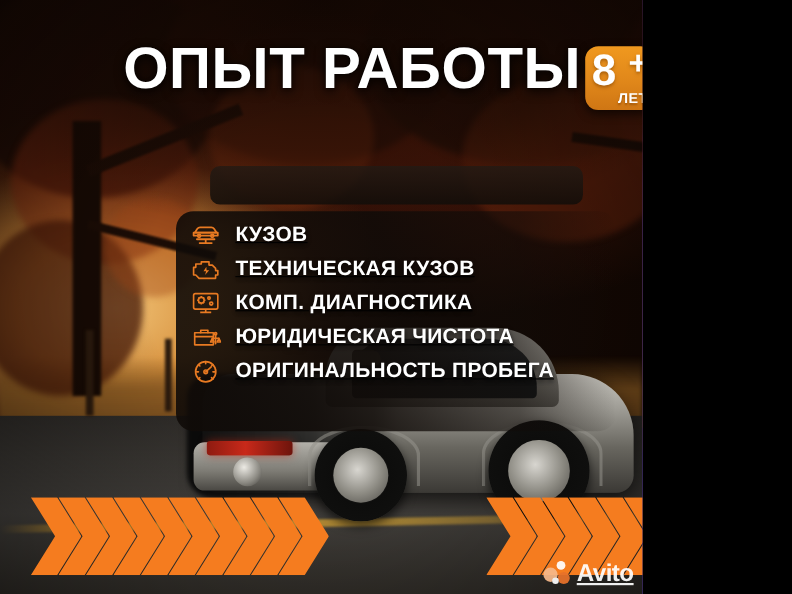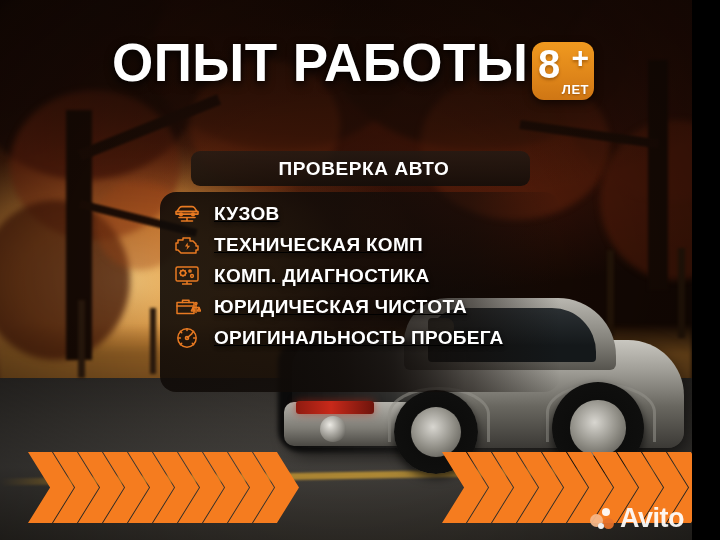--- a/index.html
+++ b/index.html
@@ -1,17 +1,17 @@
 <!DOCTYPE html>
 <html><head>
 <meta charset="utf-8">
 <style>
   html,body{margin:0;padding:0;background:#000;}
   #stage{
-    position:relative;width:692px;height:540px;overflow:hidden;
+    position:relative;width:584px;height:540px;overflow:hidden;
     font-family:"Liberation Sans","DejaVu Sans",sans-serif;
     background:#8b5cf6;
   }
   
   .bg{position:absolute;inset:0;}
   .sky{
     position:absolute;left:0;top:0;width:100%;height:72%;
     background:
       radial-gradient(ellipse 55% 60% at 18% 72%, #f0c276 0%, #d8923f 28%, rgba(150,70,25,.35) 60%, rgba(0,0,0,0) 80%),
       radial-gradient(ellipse 70% 55% at 60% 20%, rgba(120,35,12,.85) 0%, rgba(40,12,6,.9) 60%, #140803 100%),
@@ -158,21 +158,21 @@
     clip-path:polygon(0% 0%,52% 0%,100% 50%,52% 100%,0% 100%,48% 50%);
   }
   
   .avito{position:absolute;right:8px;bottom:8px;display:flex;align-items:center;opacity:.93;}
   .avito-dots{position:relative;width:26px;height:22px;margin-right:4px;}
   .avito-dots i{position:absolute;border-radius:50%;display:block;}
   .d1{left:0;top:6px;width:13px;height:13px;background:#f7b98a;}
   .d2{left:12px;top:0;width:8px;height:8px;background:#fff;}
   .d3{left:13px;top:10px;width:11px;height:11px;background:#e8722a;}
   .d4{left:8px;top:15px;width:6px;height:6px;background:#fff;}
-  .avito-word{font-size:27px;font-weight:700;color:#fff;line-height:1;letter-spacing:-.5px;}
+  .avito-word{font-size:22px;font-weight:700;color:#fff;line-height:1;letter-spacing:-.5px;text-decoration:underline;}
 </style>
 </head>
 <body>
 
 <div id="stage">
 
   <div class="bg">
     <div class="sky"></div>
     <div class="grass"></div>
     <div class="road"></div>
@@ -224,21 +224,20 @@
 
   <div class="headline">ОПЫТ РАБОТЫ</div>
 
   <div class="badge">
     <span class="badge-num">8</span>
     <span class="badge-plus">+</span>
     <span class="badge-years">ЛЕТ</span>
   </div>
 
   <div class="subbar">
-    <span class="sub-rest">ПРОВЕРКА АВТО</span>
   </div>
 
   <div class="panel">
     <div class="flist">
 
       <div class="frow">
         <span class="ficon">
           <svg width="28" height="24" viewBox="0 0 28 24" fill="none" stroke="#e87a22" stroke-width="1.6" stroke-linecap="round" stroke-linejoin="round">
             <path d="M4 9.5h20l-2.4-3.6a3 3 0 0 0-2.5-1.3H8.9a3 3 0 0 0-2.5 1.3L4 9.5z"></path>
             <path d="M3 9.5h22v2.6H3z"></path>
@@ -251,21 +250,21 @@
       </div>
 
 
       <div class="frow">
         <span class="ficon">
           <svg width="28" height="24" viewBox="0 0 28 24" fill="none" stroke="#e87a22" stroke-width="1.5" stroke-linejoin="round">
             <path d="M3 10h2V7h5V5h7v3h3l3 3v2h2v4h-2v3H8l-3-3H3z"></path>
             <path d="M14.6 9.5l-2.6 4h2.4l-1 3.6 3.8-4.4h-2.4z" fill="#e87a22" stroke="none"></path>
           </svg>
         </span>
-        <span class="flabel">ТЕХНИЧЕСКАЯ КОМП</span>
+        <span class="flabel">ТЕХНИЧЕСКАЯ КУЗОВ</span>
       </div>
 
       <div class="frow">
         <span class="ficon">
           <svg width="26" height="24" viewBox="0 0 26 24" fill="none" stroke="#e87a22" stroke-width="1.5" stroke-linejoin="round">
             <rect x="2" y="3" width="22" height="14" rx="1.6"></rect>
             <path d="M13 17v3M8 20h10"></path>
             <circle cx="9" cy="9" r="2.6"></circle>
             <path d="M9 5.2v1.2M9 11.6v1.2M5.2 9h1.2M11.6 9h1.2M6.4 6.4l.9.9M10.7 10.7l.9.9M11.6 6.4l-.9.9M6.4 11.6l.9-.9"></path>
             <circle cx="16" cy="7" r="1.1"></circle>

